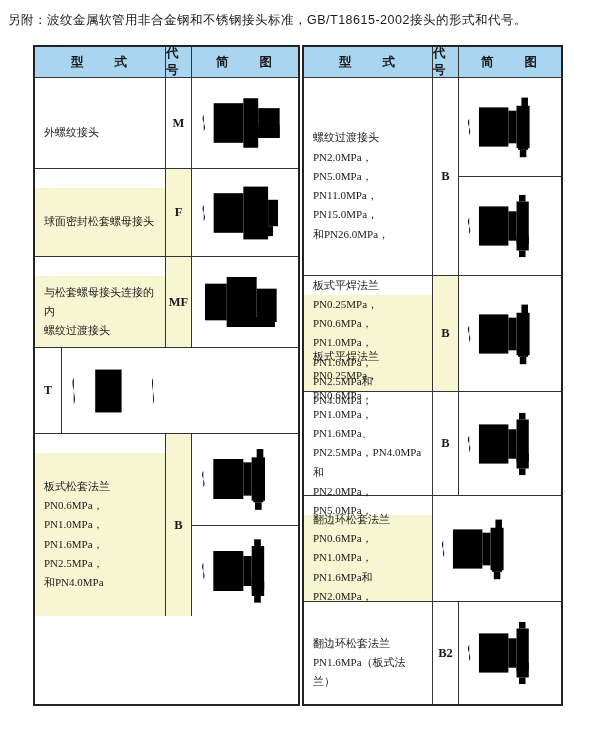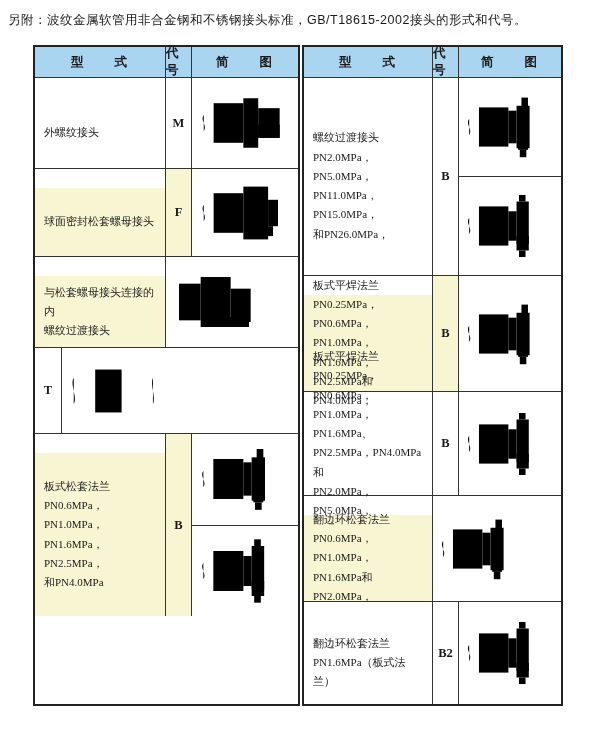--- a/index.html
+++ b/index.html
@@ -138,20 +138,21 @@
               <use href="#sym-f"></use>
             </svg>
           </div>
       </div>
     </div>
 
 
     <div class="tr" style="height:90px">
       <div class="td l-type type yellow">与松套螺母接头连接的内
 螺纹过渡接头</div>
+      <div class="td l-code code yellow">MF</div>
       <div class="td l-diag diag">
         <div class="sub">
             <svg class="fig" width="100" height="70" viewBox="0 0 120 80">
               <use href="#sym-mf"></use>
             </svg>
           </div>
       </div>
     </div>
 
     <div class="tr" style="height:85px">

